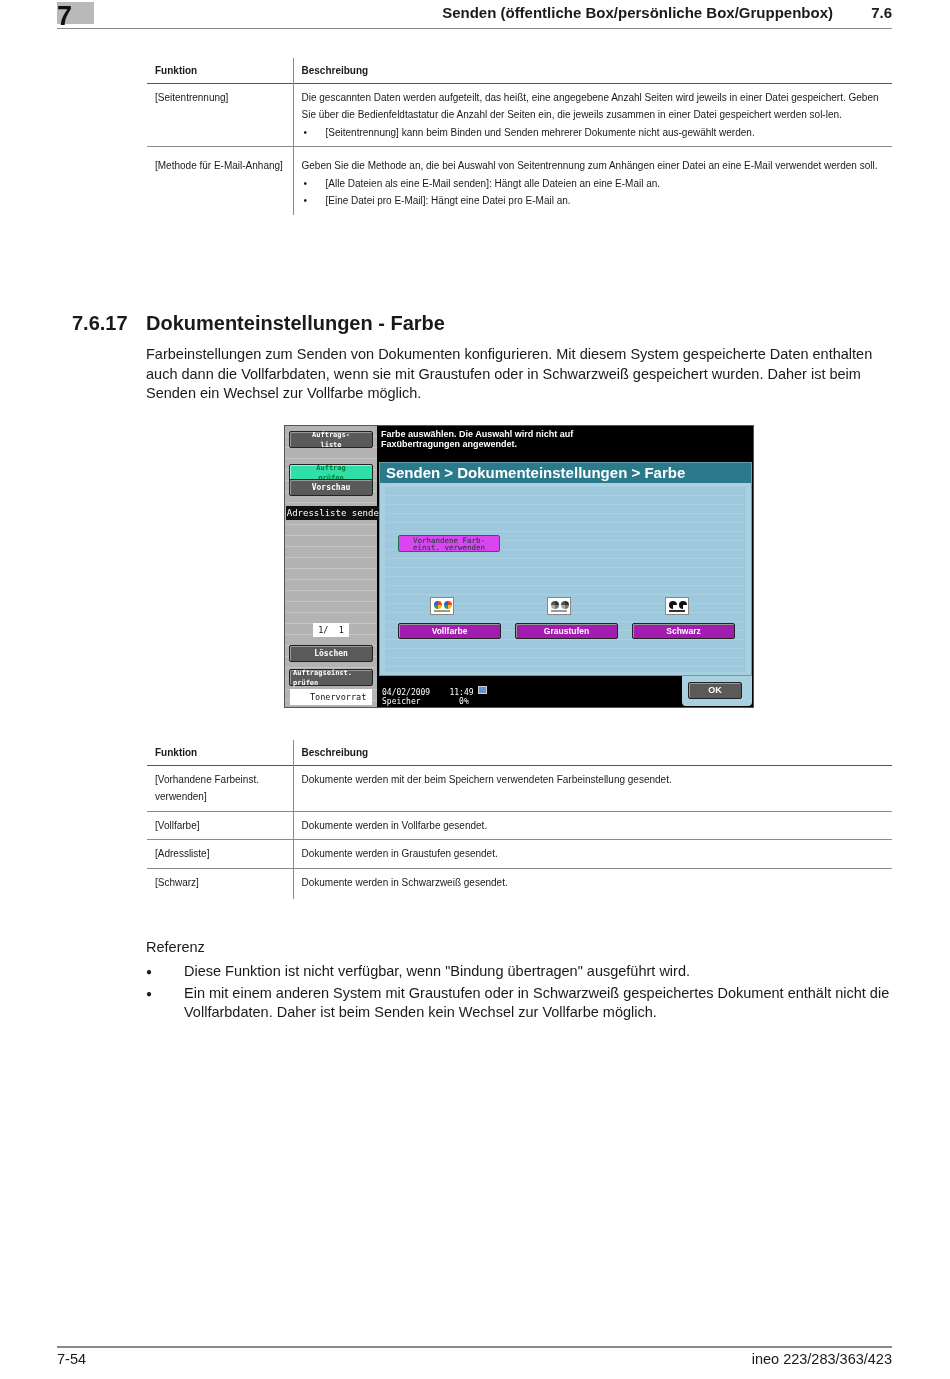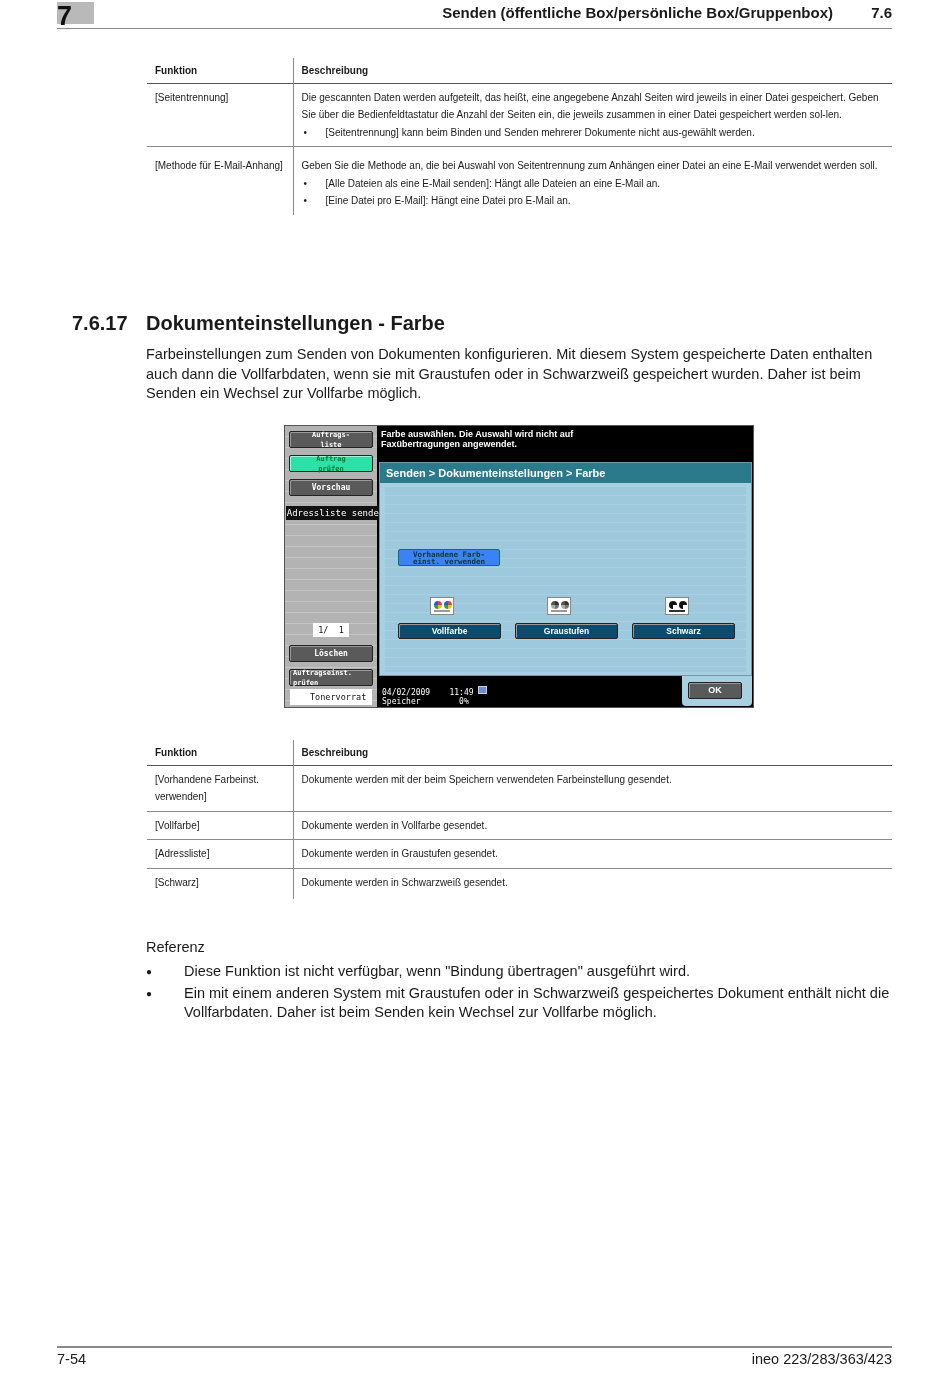--- a/index.html
+++ b/index.html
@@ -38,29 +38,29 @@
     color: #fff; font-family: "DejaVu Sans Mono", monospace; font-size: 8px; font-weight: bold; line-height: 10px; text-align: center; display: flex; align-items: center; justify-content: center; box-shadow: inset 1px 1px 0 #999; }
   .dev-btn.green { background: #2ee0a8; color: #073; box-shadow: inset 1px 1px 0 #9ff5d8; }
   .dev-btn.small { font-size: 7px; }
   .dev-label-dark { position: absolute; left: 1px; top: 80px; width: 99px; height: 14px; background: #111; color: #fff; font-family: "DejaVu Sans Mono", monospace; font-size: 9px; line-height: 14px; text-align: center; }
   .dev-counter { position: absolute; left: 28px; top: 197px; width: 36px; height: 14px; background: #fff; font-family: "DejaVu Sans Mono", monospace; font-size: 8.5px; line-height: 14px; text-align: center; color: #111; }
   .dev-toner { position: absolute; left: 5px; top: 263px; width: 82px; height: 16px; background: #fff; font-family: "DejaVu Sans Mono", monospace; font-size: 8.5px; line-height: 16px; padding-left: 20px; color: #111; }
   .toner-bar { display: inline-block; width: 6px; height: 12px; background: #000; vertical-align: middle; margin-left: 2px; }
 
   .dev-msg { position: absolute; left: 96px; top: 3px; font-size: 9px; line-height: 10px; color: #fff; font-weight: bold; }
   .dev-panel { position: absolute; left: 94px; top: 36px; width: 373px; height: 214px; background: #a8d0e0; border: 1px solid #6a9cb0; }
-  .dev-crumb { position: absolute; left: 0; top: 0; width: 100%; height: 20px; background: #2a7a8c; color: #fff; font-size: 11px; font-weight: bold; line-height: 20px; padding-left: 6px; }
+  .dev-crumb { position: absolute; left: 0; top: 0; width: 100%; height: 20px; background: #2a7a8c; color: #fff; font-size: 15px; font-weight: bold; line-height: 20px; padding-left: 6px; }
   .dev-inner { position: absolute; left: 5px; top: 24px; width: 361px; height: 185px; background: #9ec8dc;
     background-image: repeating-linear-gradient(to bottom, #9ec8dc 0px, #9ec8dc 8px, #a8d0e2 8px, #a8d0e2 9px); }
-  .dev-use-btn { position: absolute; left: 18px; top: 72px; width: 102px; height: 17px; background: #3b82f6; border: 1px solid #1d6b50; border-radius: 2px; color: #0b3b2a;
-    font-family: "DejaVu Sans Mono", monospace; font-size: 7.5px; font-weight: bold; line-height: 7px; text-align: center; display: flex; align-items: center; justify-content: center; margin-top: 14px; }
+  .dev-use-btn { position: absolute; left: 18px; top: 72px; width: 102px; height: 17px; background: #d946ef; border: 1px solid #1d6b50; border-radius: 2px; color: #0b3b2a;
+    font-family: "DejaVu Sans Mono", monospace; font-size: 7.5px; font-weight: normal; line-height: 7px; text-align: center; display: flex; align-items: center; justify-content: center; }
   .dev-icon { position: absolute; top: 134px; width: 24px; height: 18px; background: #fff; border: 1px solid #888; }
   .dev-icon .dot { position: absolute; top: 3px; width: 8px; height: 8px; border-radius: 50%; }
   .dev-icon .ln { position: absolute; left: 3px; bottom: 2px; width: 16px; height: 2px; background: #999; }
-  .dev-mode-btn { position: absolute; top: 160px; width: 103px; height: 16px; background: #0c4a6e; border: 1px solid #222; border-radius: 2px; color: #fff;
+  .dev-mode-btn { position: absolute; top: 160px; width: 103px; height: 16px; background: #a21caf; border: 1px solid #222; border-radius: 2px; color: #fff;
     font-size: 8.5px; font-weight: bold; line-height: 14px; text-align: center; box-shadow: inset 1px 1px 0 #999; }
   .dev-status { position: absolute; left: 97px; top: 262px; color: #fff; font-family: "DejaVu Sans Mono", monospace; font-size: 8px; line-height: 9px; white-space: pre; }
   .dev-status-icon { position: absolute; left: 193px; top: 260px; width: 9px; height: 8px; background: #6a8fd0; border: 1px solid #ccd; }
   .dev-ok-wrap { position: absolute; left: 397px; top: 250px; width: 70px; height: 30px; background: #a8d0e0; border-radius: 0 0 4px 4px; }
   .dev-ok { position: absolute; left: 6px; top: 6px; width: 54px; height: 17px; background: #5a5a5a; border: 1px solid #222; border-radius: 2px; color: #fff; font-size: 9px; font-weight: bold; line-height: 15px; text-align: center; box-shadow: inset 1px 1px 0 #999; }
 
   
   .ref-title { left: 146px; top: 939px; font-size: 14.5px; }
   .ref-list { left: 146px; top: 962px; width: 745px; font-size: 14.5px; line-height: 19px; list-style: none; }
   .ref-list li { position: relative; padding-left: 38px; margin-bottom: 3px; }
@@ -111,21 +111,21 @@
 </table>
 
 <div class="abs sec-num">7.6.17</div>
 <div class="abs sec-title">Dokumenteinstellungen - Farbe</div>
 <div class="abs intro">Farbeinstellungen zum Senden von Dokumenten konfigurieren. Mit diesem System gespeicherte Daten enthalten auch dann die Vollfarbdaten, wenn sie mit Graustufen oder in Schwarzweiß gespeichert wurden. Daher ist beim Senden ein Wechsel zur Vollfarbe möglich.</div>
 
 <div class="abs device">
   <div class="dev-left">
     <div class="dev-btn small" style="top:5px; white-space:pre;">Auftrags-
 liste</div>
-    <div class="dev-btn green small" style="top:29px; white-space:pre;text-align:center;">Auftrag
+    <div class="dev-btn green small" style="top:38px; white-space:pre;text-align:center;">Auftrag
 prüfen</div>
     <div class="dev-btn" style="top:53px;">Vorschau</div>
     <div class="dev-label-dark">Adressliste senden</div>
     <div class="dev-counter" style="white-space:pre;">1/  1</div>
     <div class="dev-btn" style="top:219px;">Löschen</div>
     <div class="dev-btn small" style="top:243px; white-space:pre; justify-content:flex-start; text-align:left; padding-left:3px;">Auftragseinst.
 prüfen</div>
     <div class="dev-toner">
       <span>Tonervorrat</span>
       <span style="margin-left:8px;">K</span><span class="toner-bar"></span>

